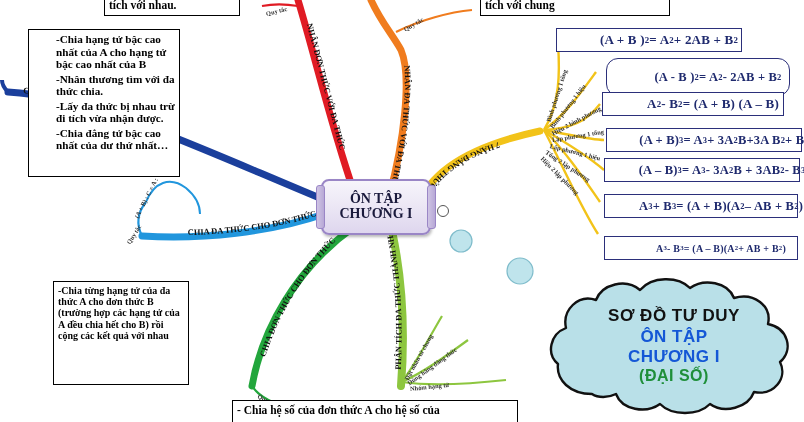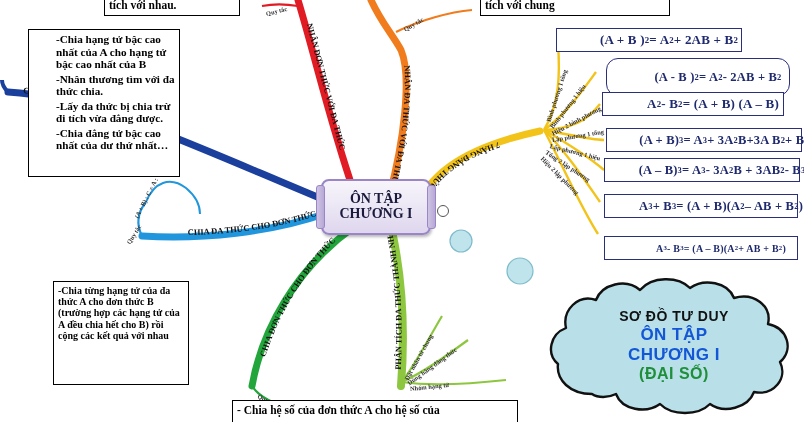--- a/index.html
+++ b/index.html
@@ -42,21 +42,21 @@
   #center::after{right:-7px;}
 
   
   #cloud{position:absolute;left:548px;top:276px;width:252px;height:140px;z-index:6;}
   #cloudtext{
     position:absolute;left:0;top:0;width:252px;height:140px;
     display:flex;flex-direction:column;align-items:center;justify-content:center;
     font-family:"Liberation Sans",sans-serif;font-weight:bold;
     text-align:center;line-height:1.18;letter-spacing:.5px;
   }
-  #cloudtext .l1{font-size:14px;color:#111;}
+  #cloudtext .l1{font-size:17px;color:#111;}
   #cloudtext .l2,#cloudtext .l3{font-size:17px;color:#1457d6;}
   #cloudtext .l4{font-size:16px;color:#1f8f3a;}
 
   .brlabel{
     position:absolute;font-family:"Liberation Serif",serif;font-weight:bold;
     color:#111;white-space:nowrap;transform-origin:0 50%;
   }
   .sub{font-size:6.4px;color:#333;font-weight:bold;}
 </style>
 </head>
@@ -187,21 +187,21 @@
     <span>tích với nhau.</span>
   </div>
 
   <div class="tbox" style="left:480px;top:-18px;width:190px;height:34px;font-size:11.5px;display:flex;align-items:flex-end;">
     <span>tích với chung</span>
   </div>
 
   <div class="tbox" style="left:28px;top:29px;width:152px;height:148px;font-size:11.2px;padding-left:27px;">
     <p>-Chia hạng tử bậc cao nhất của  A cho  hạng tử bậc cao nhất của B</p>
     <p>-Nhân thương tìm với đa thức chia.</p>
-    <p>-Lấy đa thức bị chia trừ đi tích vừa đẳng được.</p>
+    <p>-Lấy đa thức bị nhau trừ đi tích vừa nhận được.</p>
     <p>-Chia đẳng tử bậc cao nhất của dư thứ nhất…</p>
   </div>
 
   <div class="tbox" style="left:53px;top:281px;width:136px;height:104px;font-size:10px;">
     <p>-Chia từng hạng tử của đa thức A cho đơn thức B (trường hợp các hạng tử của A đều chia hết cho B) rồi cộng các kết quả với nhau</p>
   </div>
 
   <div class="tbox" style="left:232px;top:400px;width:286px;height:34px;font-size:11.5px;display:flex;align-items:flex-start;">
     <span>- Chia  hệ số của đơn thức A cho hệ số của</span>
   </div>

